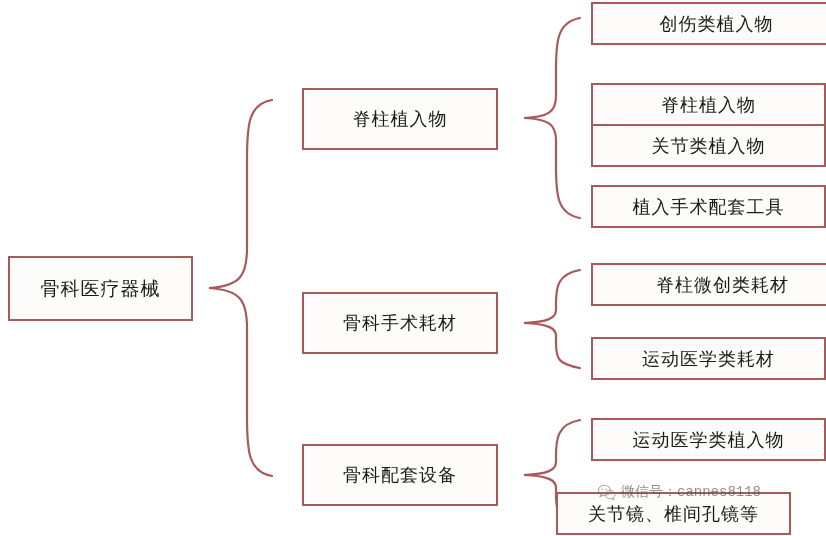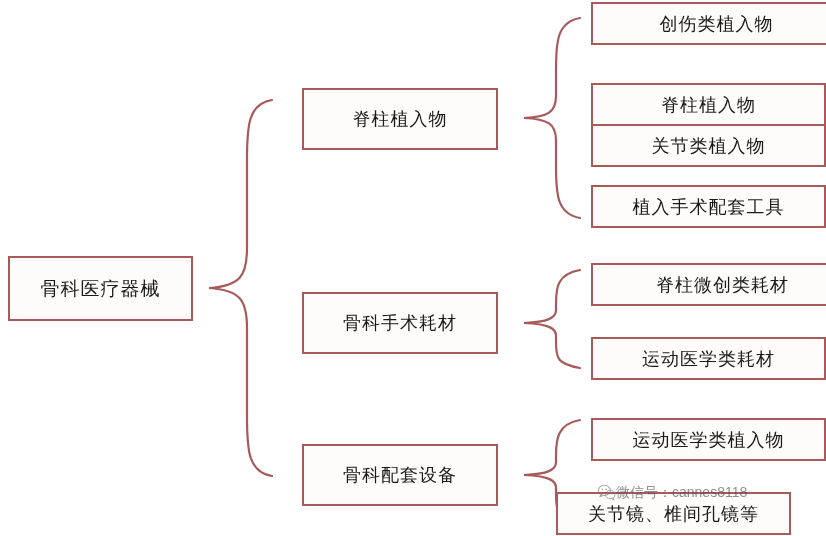--- a/index.html
+++ b/index.html
@@ -50,23 +50,23 @@
   }
   .brace-path {
     fill: none;
     stroke: #a85a5a;
     stroke-width: 2.2;
     stroke-linecap: round;
   }
   .watermark {
     position: absolute;
     display: flex;
-    align-items: center;
+    gap: 5px;
     opacity: 0.62;
-    font-family: Liberation Sans, sans-serif;
+    font-family: Liberation Mono, monospace;
     font-size: 14px;
     color: #4a4a4a;
     white-space: nowrap;
   }
   .wm-logo {
     width: 19px;
     height: 19px;
     position: relative;
     flex: 0 0 auto;
   }

